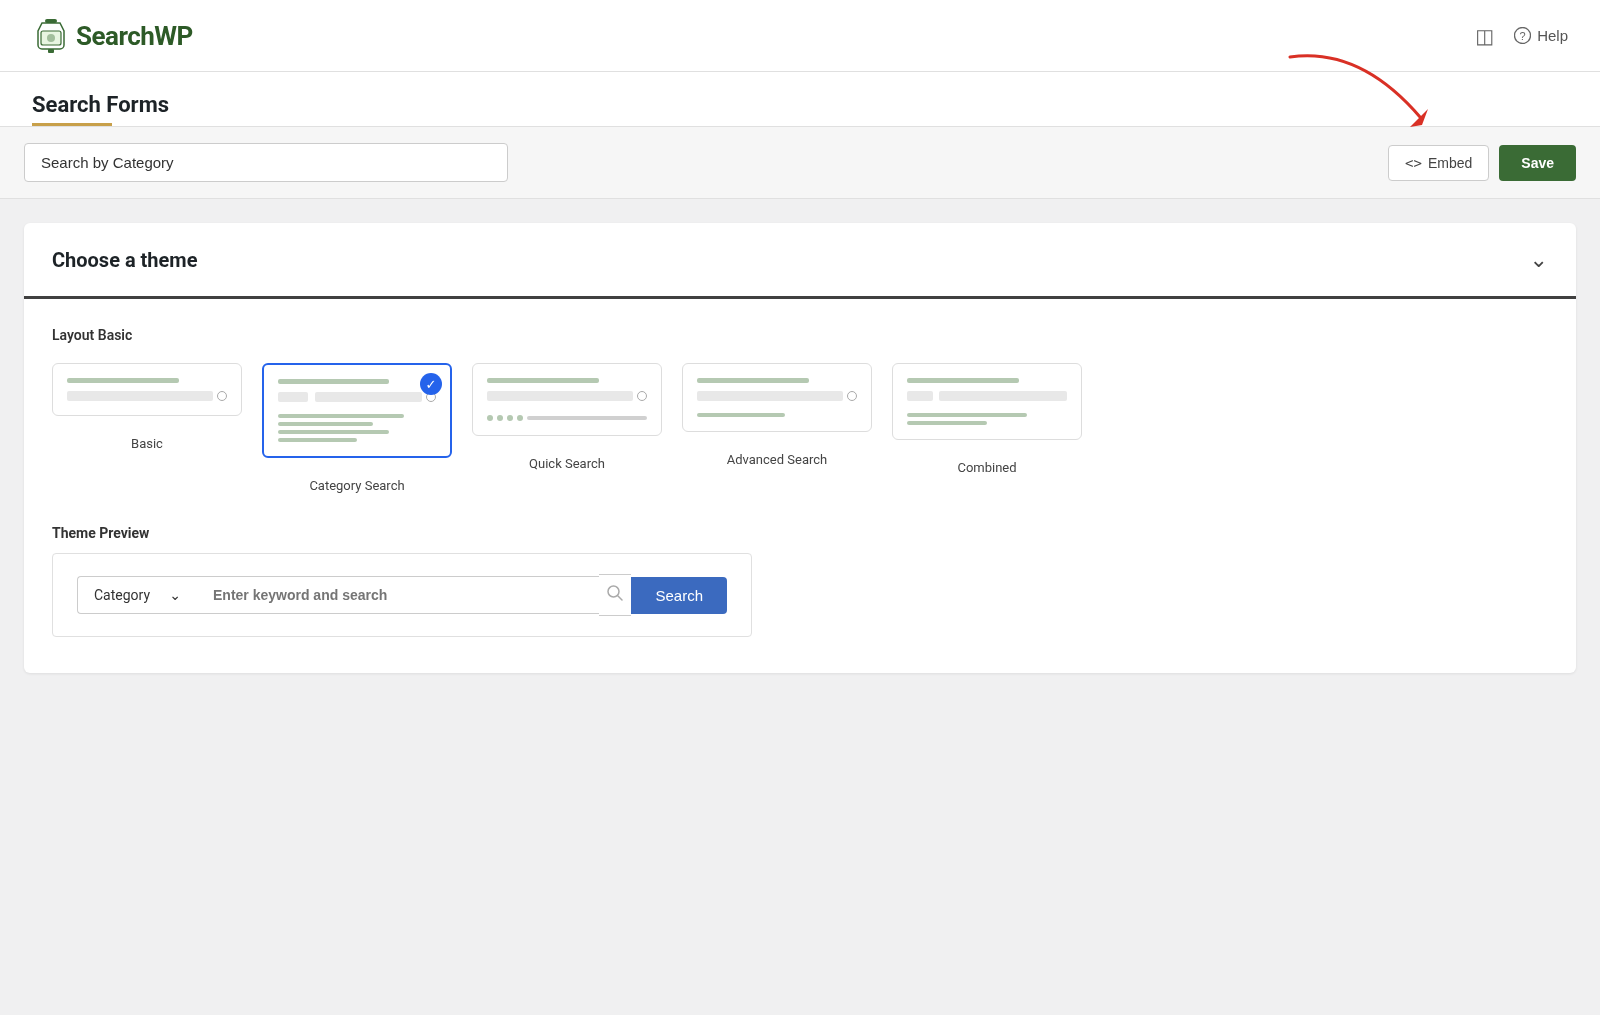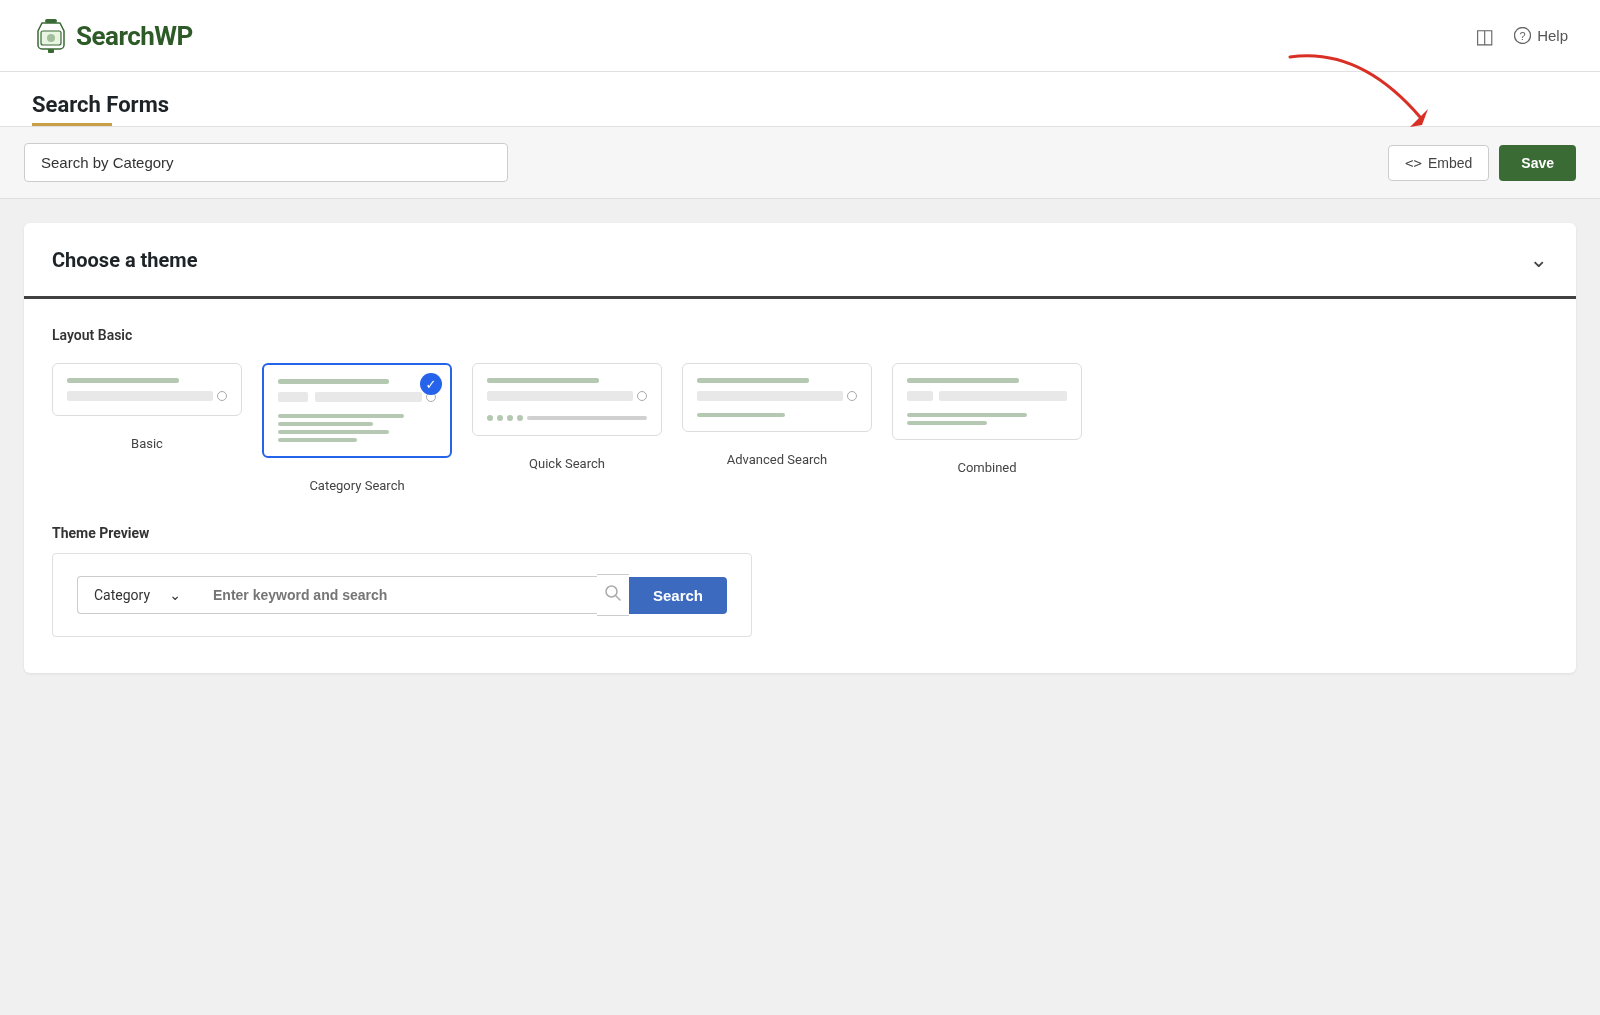--- a/index.html
+++ b/index.html
@@ -311,21 +311,21 @@
       color: #999;
       background: #fff;
     }
     .preview-search-btn {
       background: #3b6abf;
       color: #fff;
       border: none;
       border-radius: 0 4px 4px 0;
       padding: 10px 24px;
       font-size: 15px;
-      font-weight: 700;
+      font-weight: 400;
       cursor: pointer;
     }
 
     
     .outer-wrapper {
       background: #f0f0f1;
       padding: 0 24px 24px 24px;
     }
     .page-header-wrapper {
       background: #fff;

